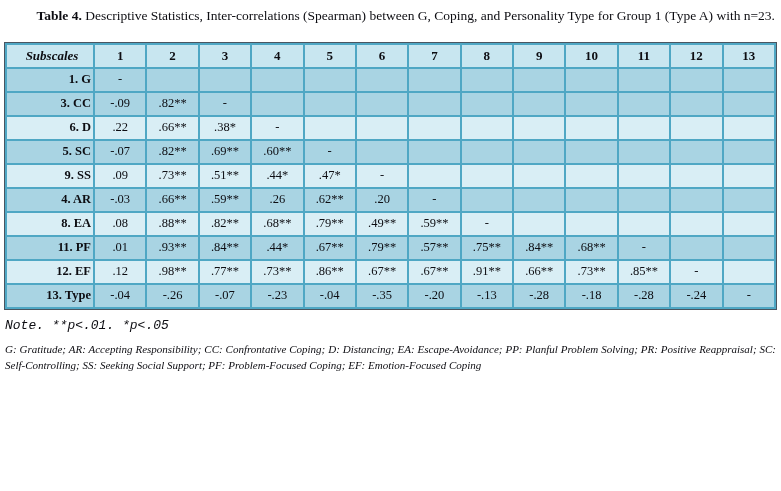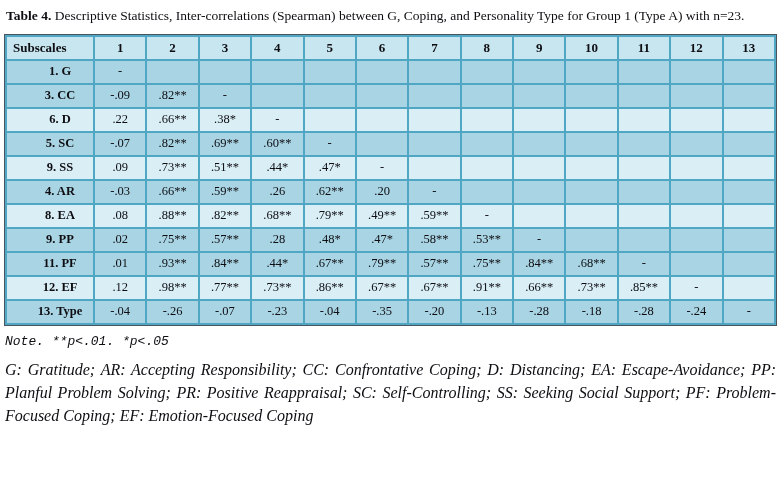--- a/index.html
+++ b/index.html
@@ -10,40 +10,40 @@
     --outer: #4a5560;
     --ink: #0d0d12;
   }
   * { box-sizing: border-box; }
   body {
     width: 781px; height: 491px; margin: 0; background: #ffffff;
     font-family: "Liberation Serif", serif; color: var(--ink);
     overflow: hidden;
   }
   .title {
-    text-align: left; font-size: 13.5px; line-height: 1.32;
-    padding: 7px 6px 9px 6px;
+    text-align: right; font-size: 13.5px; line-height: 1.32;
+    padding: 7px 6px 17px 6px;
   }
   .title b { font-weight: bold; }
   .table-wrap { margin: 0 4px; border: 1px solid var(--outer); }
   table { border-collapse: collapse; table-layout: fixed; width: 100%; }
   th, td {
     border: 2px solid var(--grid);
     height: 24px; font-size: 12.5px; vertical-align: middle;
     padding: 0 2px; overflow: hidden; white-space: nowrap;
   }
   thead th { background: var(--header-bg); font-weight: bold; text-align: center; font-size: 13px; }
-  thead th.label-col { text-align: left; padding-left: 6px; }
-  td.label { text-align: center; padding-left: 22px; font-weight: bold; }
+  thead th.label-col { text-align: center; padding-left: 6px; font-style: italic; }
+  td.label { text-align: right; padding-left: 22px; font-weight: bold; }
   td.val { text-align: center; }
   tr.dark td { background: var(--row-dark); }
   tr.light td { background: var(--row-light); }
   .note { margin: 8px 5px 0 5px; font-style: italic; font-size: 13px; font-family: Liberation Mono, monospace; }
   .legend {
-    margin: 9px 5px 0 5px; font-style: italic; font-size: 16px;
+    margin: 9px 5px 0 5px; font-style: italic; font-size: 11px;
     text-align: justify; line-height: 1.45;
   }
 </style>
 </head>
 <body>
 
 <div class="title">
   <b>Table 4.</b><span> Descriptive Statistics, Inter-correlations (Spearman) between G, Coping, and Personality Type for Group 1 (Type A) with n=23.</span>
 </div>
 
@@ -190,36 +190,20 @@
           <td class="val">.49**</td>
           <td class="val">.59**</td>
           <td class="val">-</td>
           <td class="val"></td>
           <td class="val"></td>
           <td class="val"></td>
           <td class="val"></td>
           <td class="val"></td>
         </tr>
         <tr class="dark">
-          <td class="label">9. PP</td>
-          <td class="val">.02</td>
-          <td class="val">.75**</td>
-          <td class="val">.57**</td>
-          <td class="val">.28</td>
-          <td class="val">.48*</td>
-          <td class="val">.47*</td>
-          <td class="val">.58**</td>
-          <td class="val">.53**</td>
-          <td class="val">-</td>
-          <td class="val"></td>
-          <td class="val"></td>
-          <td class="val"></td>
-          <td class="val"></td>
-        </tr>
-        <tr class="dark">
           <td class="label">11. PF</td>
           <td class="val">.01</td>
           <td class="val">.93**</td>
           <td class="val">.84**</td>
           <td class="val">.44*</td>
           <td class="val">.67**</td>
           <td class="val">.79**</td>
           <td class="val">.57**</td>
           <td class="val">.75**</td>
           <td class="val">.84**</td>

